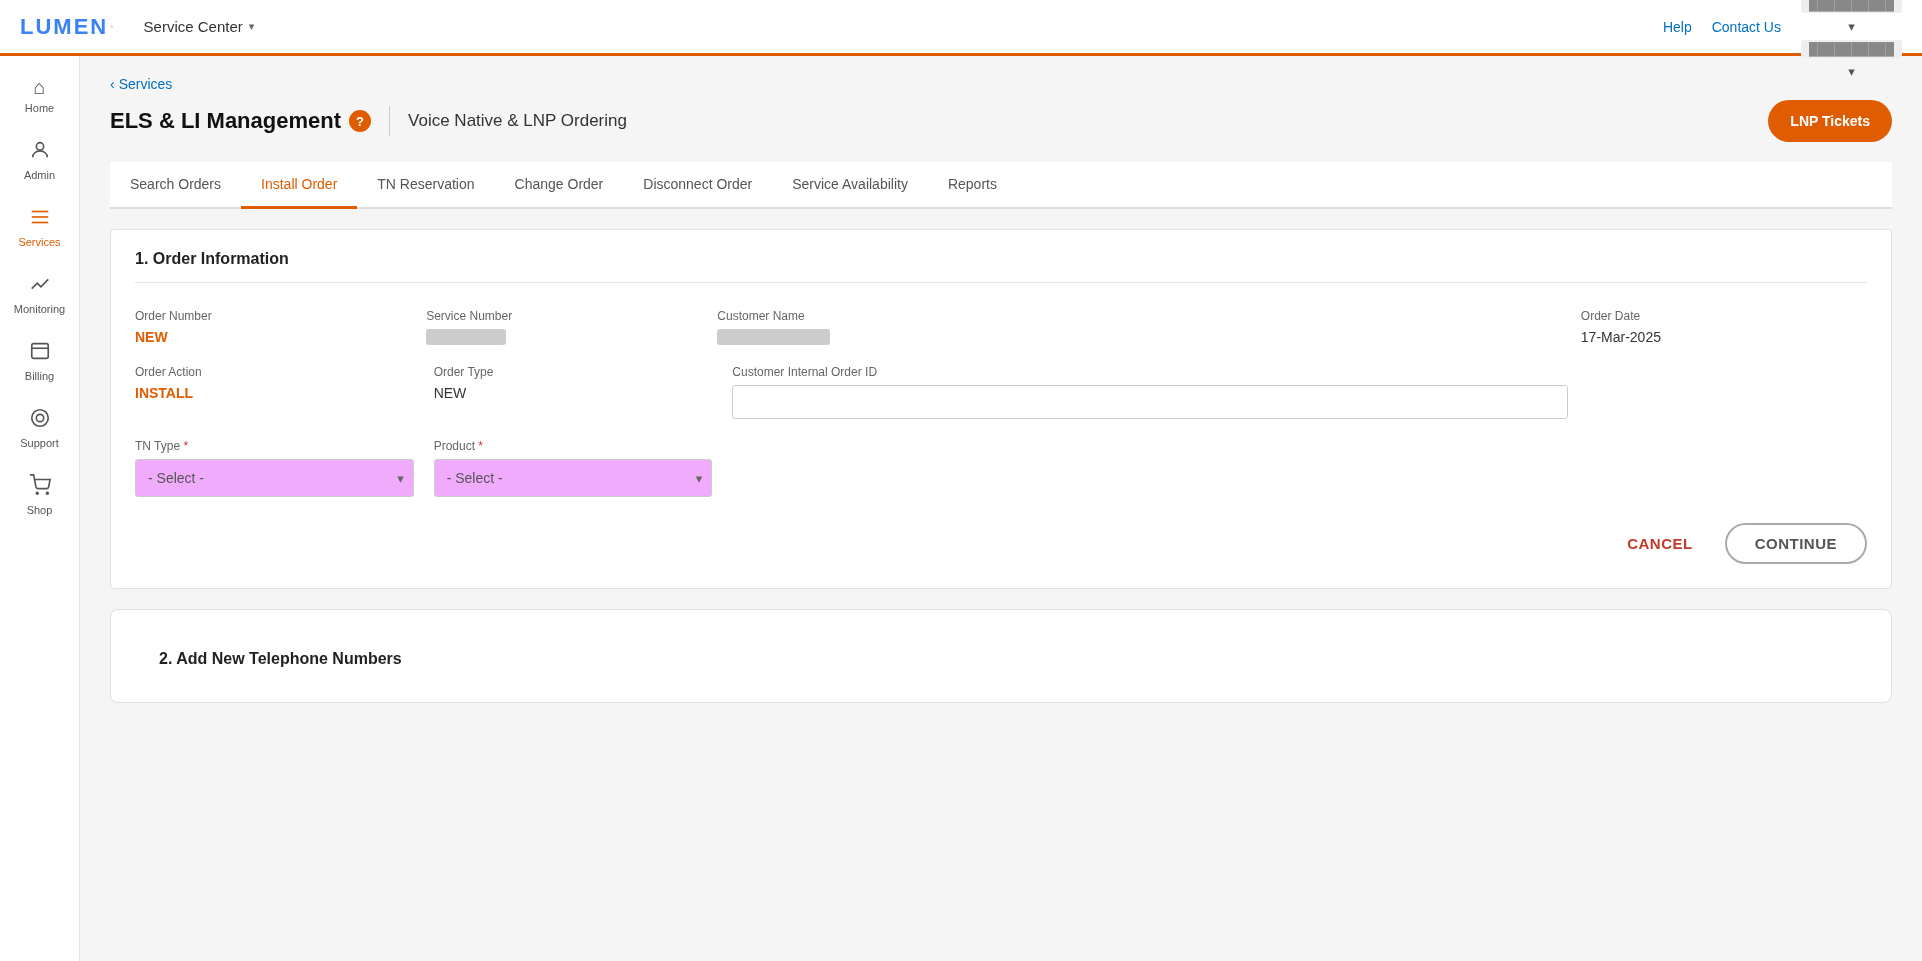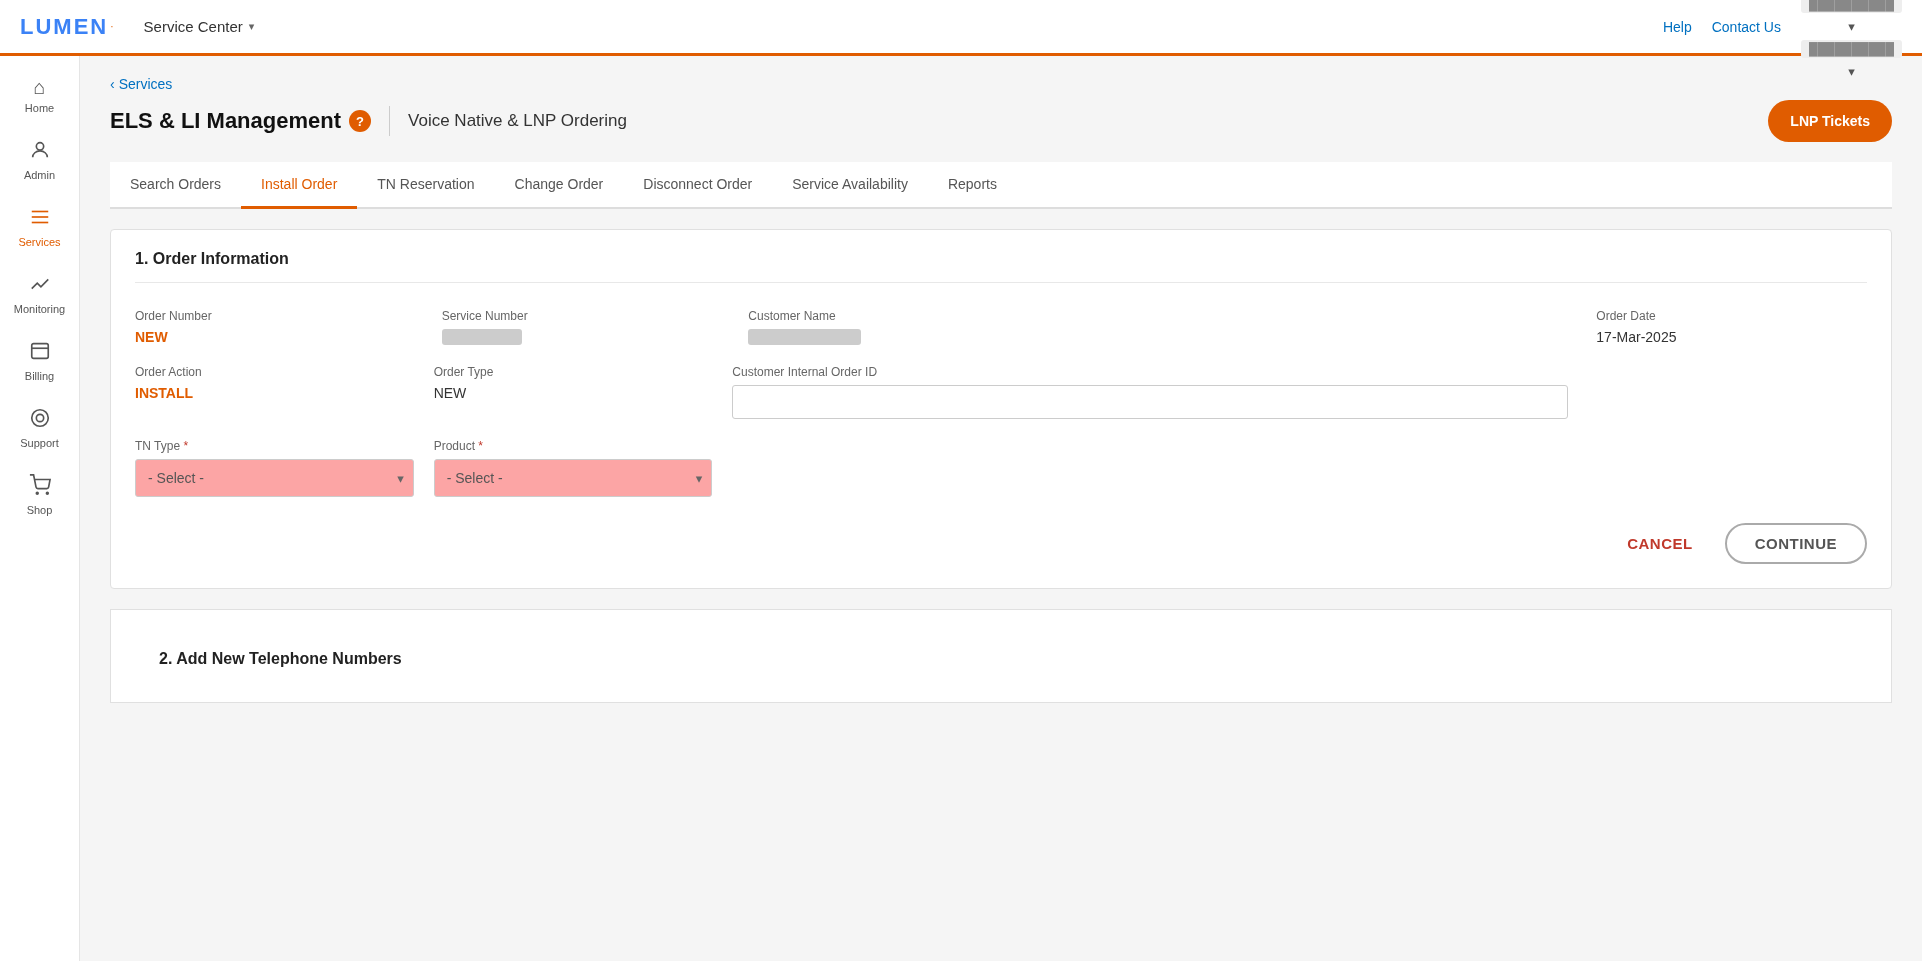--- a/index.html
+++ b/index.html
@@ -221,21 +221,21 @@
     .section-divider {
       border: none;
       border-top: 1px solid #e8e8e8;
       margin: 0 24px;
     }
 
     
     .order-info-grid {
       display: grid;
       grid-template-columns: 1fr 1fr 3fr 1fr;
-      gap: 36px;
+      gap: 5px;
       padding: 16px 0 20px;
     }
     .field-label {
       font-size: 12px;
       color: #666;
       margin-bottom: 6px;
       font-weight: 500;
     }
     .field-value {
       font-size: 14px;
@@ -279,21 +279,21 @@
       position: relative;
       width: 100%;
     }
     .select-field {
       width: 100%;
       border: 1px solid #ccc;
       border-radius: 3px;
       padding: 10px 36px 10px 12px;
       font-size: 14px;
       color: #555;
-      background: #fca5a5;
+      background: #f0abfc;
       appearance: none;
       cursor: pointer;
       outline: none;
     }
     .select-arrow {
       position: absolute;
       right: 10px;
       top: 50%;
       transform: translateY(-50%);
       color: #666;
@@ -328,21 +328,21 @@
       letter-spacing: 0.5px;
       cursor: pointer;
       padding: 10px 28px;
       border-radius: 25px;
     }
 
     
     .section2-card {
       background: #fff;
       border: 1px solid #e0e0e0;
-      border-radius: 0;
+      border-radius: 8px;
       padding: 20px 24px;
     }
 
     
     .req { color: #c0392b; }
   </style>
 </head>
 <body>
 
 <div class="top-nav">

